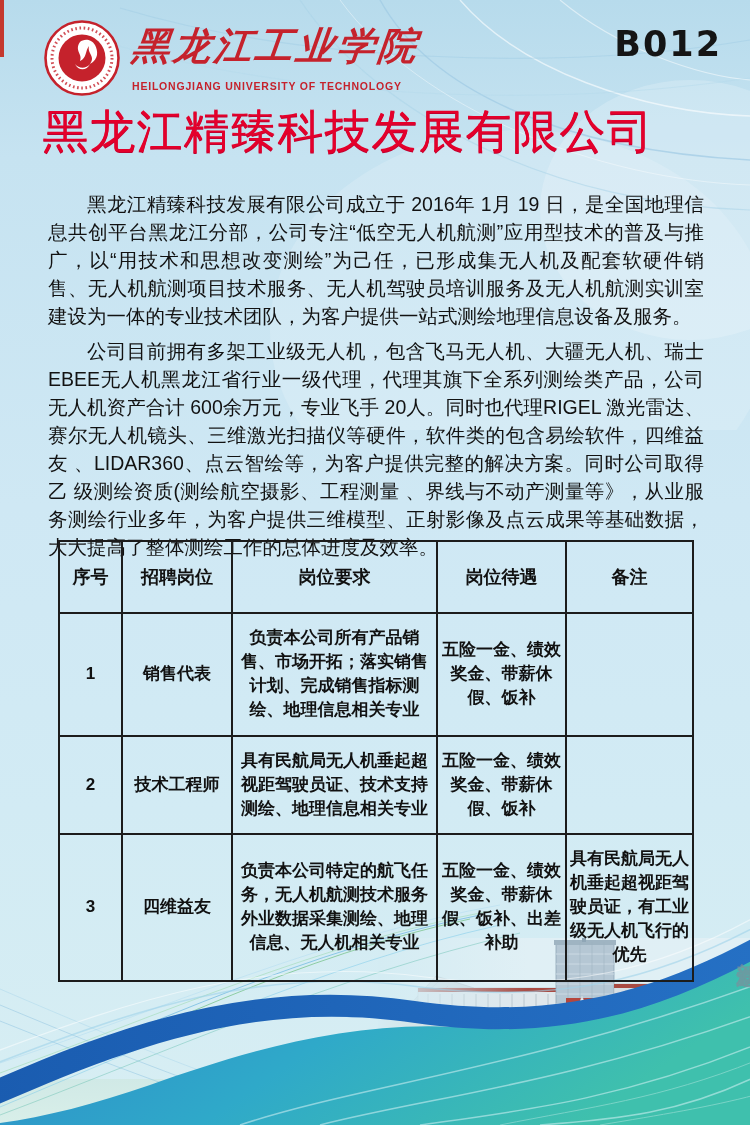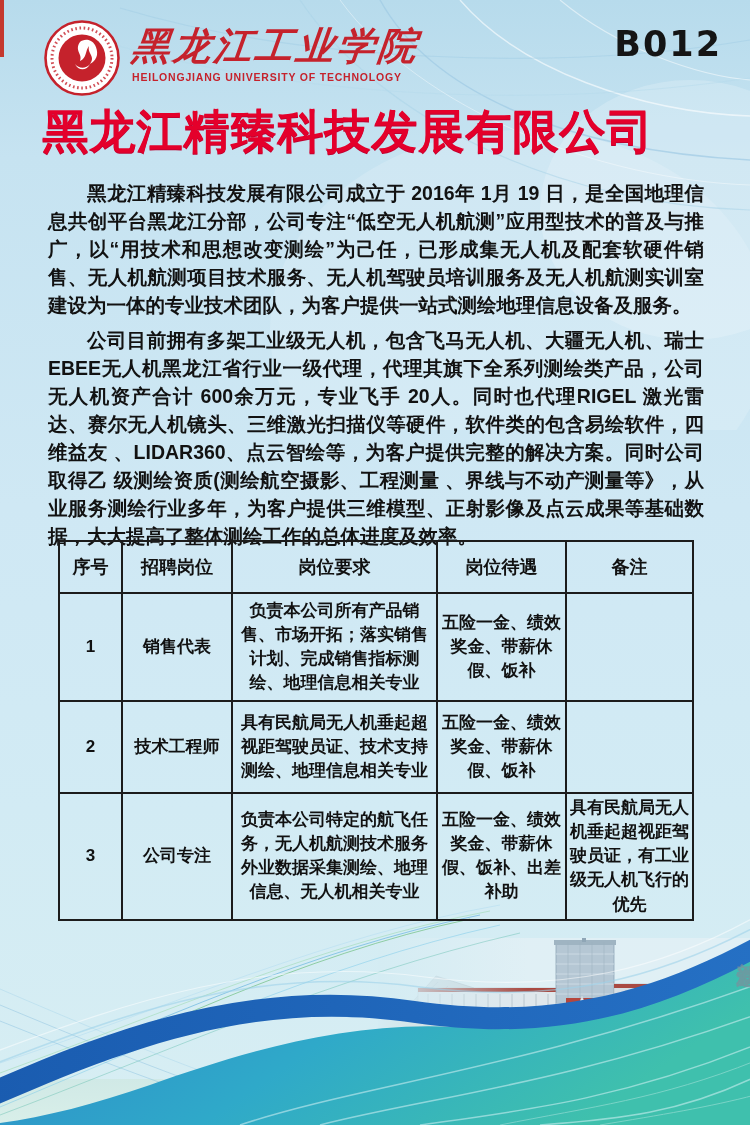--- a/index.html
+++ b/index.html
@@ -9,39 +9,39 @@
   svg{display:block;}
   .deco-top{position:absolute;top:0;left:0;z-index:0;}
   .red-sliver{position:absolute;left:0;top:0;width:4px;height:57px;background:#c4382e;z-index:3;}
 
   
   .header{position:absolute;top:20px;left:44px;display:flex;align-items:flex-start;z-index:4;}
   .seal{width:76px;height:76px;flex:0 0 auto;}
   .univ{margin-left:12px;padding-top:6px;}
   .univ-cn{font-family:"DejaVu Serif","Liberation Serif",serif;font-style:italic;font-weight:bold;
            font-size:38px;line-height:40px;color:#c5222c;letter-spacing:3px;transform:skewX(-6deg);}
-  .univ-en{font-size:10.5px;font-weight:bold;color:#c5222c;letter-spacing:.8px;margin-top:5px;}
+  .univ-en{font-size:10.5px;font-weight:bold;color:#c5222c;letter-spacing:.8px;margin-top:14px;}
   .code{position:absolute;top:24px;right:28px;font-size:35px;font-weight:600;color:#151515;
         letter-spacing:2px;z-index:4;font-family:"DejaVu Sans","Liberation Sans",sans-serif;}
 
   
   .title{position:absolute;top:101px;left:0;width:696px;text-align:center;z-index:4;
-         font-size:46px;font-weight:700;color:#e4002b;letter-spacing:1px;
+         font-size:46px;font-weight:400;color:#e4002b;letter-spacing:1px;
          text-shadow:0 1px 0 #c00030;}
 
   
-  .intro{position:absolute;top:179px;left:48px;width:656px;z-index:4;color:#121212;
-         font-size:19.5px;line-height:28px;font-weight:bold;text-align:justify;}
+  .intro{position:absolute;top:190px;left:48px;width:656px;z-index:4;color:#121212;
+         font-size:19.5px;line-height:28px;font-weight:normal;text-align:justify;}
   .intro p{margin:0 0 7px 0;text-indent:2em;}
 
   
   .jobs{position:absolute;top:540px;left:58px;z-index:4;}
   table{border-collapse:collapse;table-layout:fixed;width:634px;}
   th,td{border:2px solid #1c1c1c;font-weight:bold;color:#111;text-align:center;
-        vertical-align:middle;padding:2px 3px;overflow:hidden;}
+        vertical-align:middle;padding:12px 3px;overflow:hidden;}
   th{font-size:18px;height:46px;}
   td{font-size:17px;line-height:1.42;}
   tbody tr:nth-child(1){height:108px;}
   tbody tr:nth-child(2){height:92px;}
   tbody tr:nth-child(3){height:90px;}
 
   
   .contact{position:absolute;top:896px;left:54px;z-index:5;color:#000;font-weight:bold;
            font-size:24px;line-height:35px;letter-spacing:.5px;}
 
@@ -126,21 +126,21 @@
         </tr>
         <tr>
           <td>2</td>
           <td>技术工程师</td>
           <td>具有民航局无人机垂起超视距驾驶员证、技术支持 测绘、地理信息相关专业</td>
           <td>五险一金、绩效奖金、带薪休假、饭补</td>
           <td></td>
         </tr>
         <tr>
           <td>3</td>
-          <td>公司专注</td>
+          <td>四维益友</td>
           <td>负责本公司特定的航飞任务，无人机航测技术服务外业数据采集测绘、地理信息、无人机相关专业</td>
           <td>五险一金、绩效奖金、带薪休假、饭补、出差补助</td>
           <td>具有民航局无人机垂起超视距驾驶员证，有工业级无人机飞行的优先</td>
         </tr>
       </tbody>
     </table>
   </div>
 
 
   <svg class="photo" width="372" height="124" viewBox="0 0 372 124">

